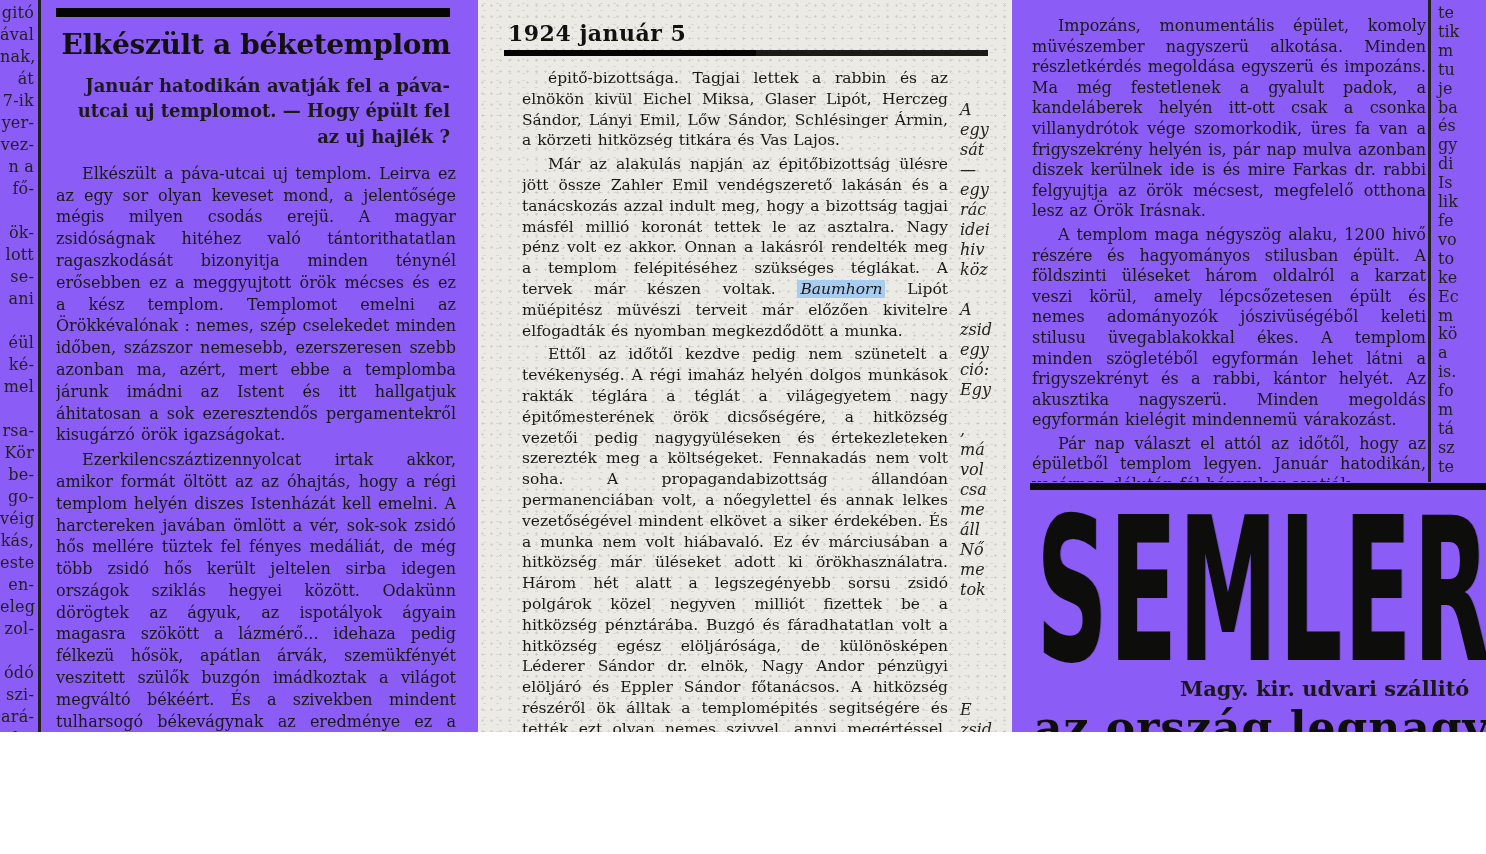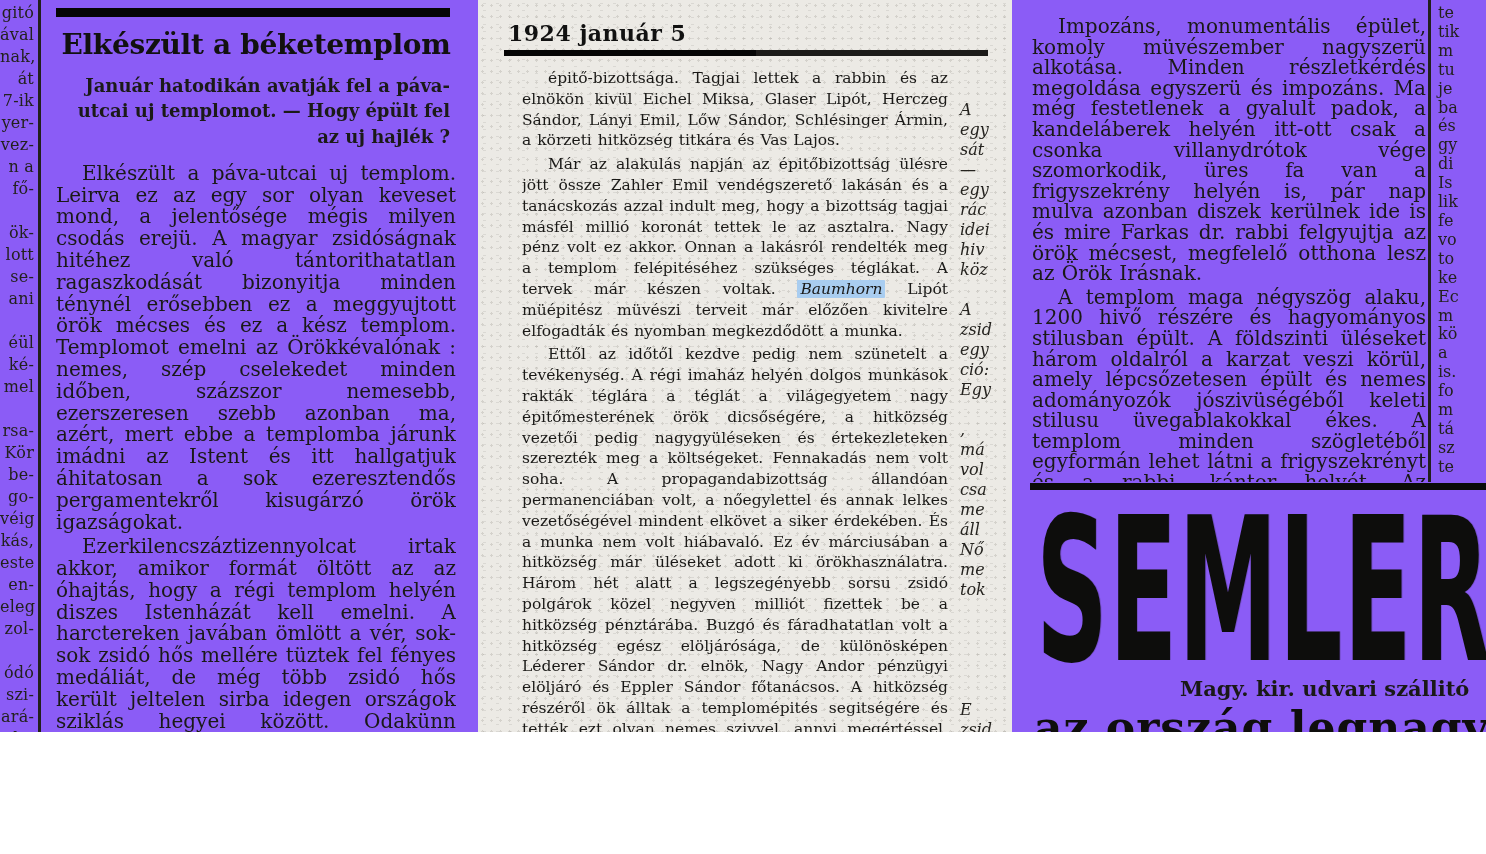--- a/index.html
+++ b/index.html
@@ -18,21 +18,21 @@
   .left-strip-rule{left:38px;top:0;width:3px;height:812px}
   .left-mini-rule{left:0;top:838px;width:104px;height:4px}
 
   
   .left-col{position:absolute;left:56px;top:6px;width:400px;overflow:hidden;height:782px}
   .rule-flow{height:9px;background:#050505;margin:2px 6px 12px 0}
   .headline{font-size:28px;font-weight:bold;text-align:center;letter-spacing:-.3px;
             line-height:1.15;margin-bottom:12px;color:#121110}
   .subhead{font-size:18px;font-weight:bold;text-align:right;line-height:1.4;
            padding:0 6px;margin-bottom:14px;color:#1b1a18}
-  .para{font-size:20px;line-height:21.8px;text-align:justify;text-indent:26px;
+  .para{font-size:16px;line-height:21.8px;text-align:justify;text-indent:26px;
         margin-bottom:3px;word-spacing:1px}
   .left-bottom-rule{left:40px;top:792px;width:416px;height:5px}
 
   
   .mid-clip{position:absolute;left:478px;top:0;width:534px;height:854px;
             background-color:#eceae5;
             background-image:radial-gradient(rgba(90,85,72,.16) 1px,transparent 1.3px),
                              radial-gradient(rgba(60,56,48,.10) 1px,transparent 1.3px);
             background-size:9px 11px,13px 7px;overflow:hidden}
   .mid-date{position:absolute;left:30px;top:20px;font-size:22px;font-weight:bold;

